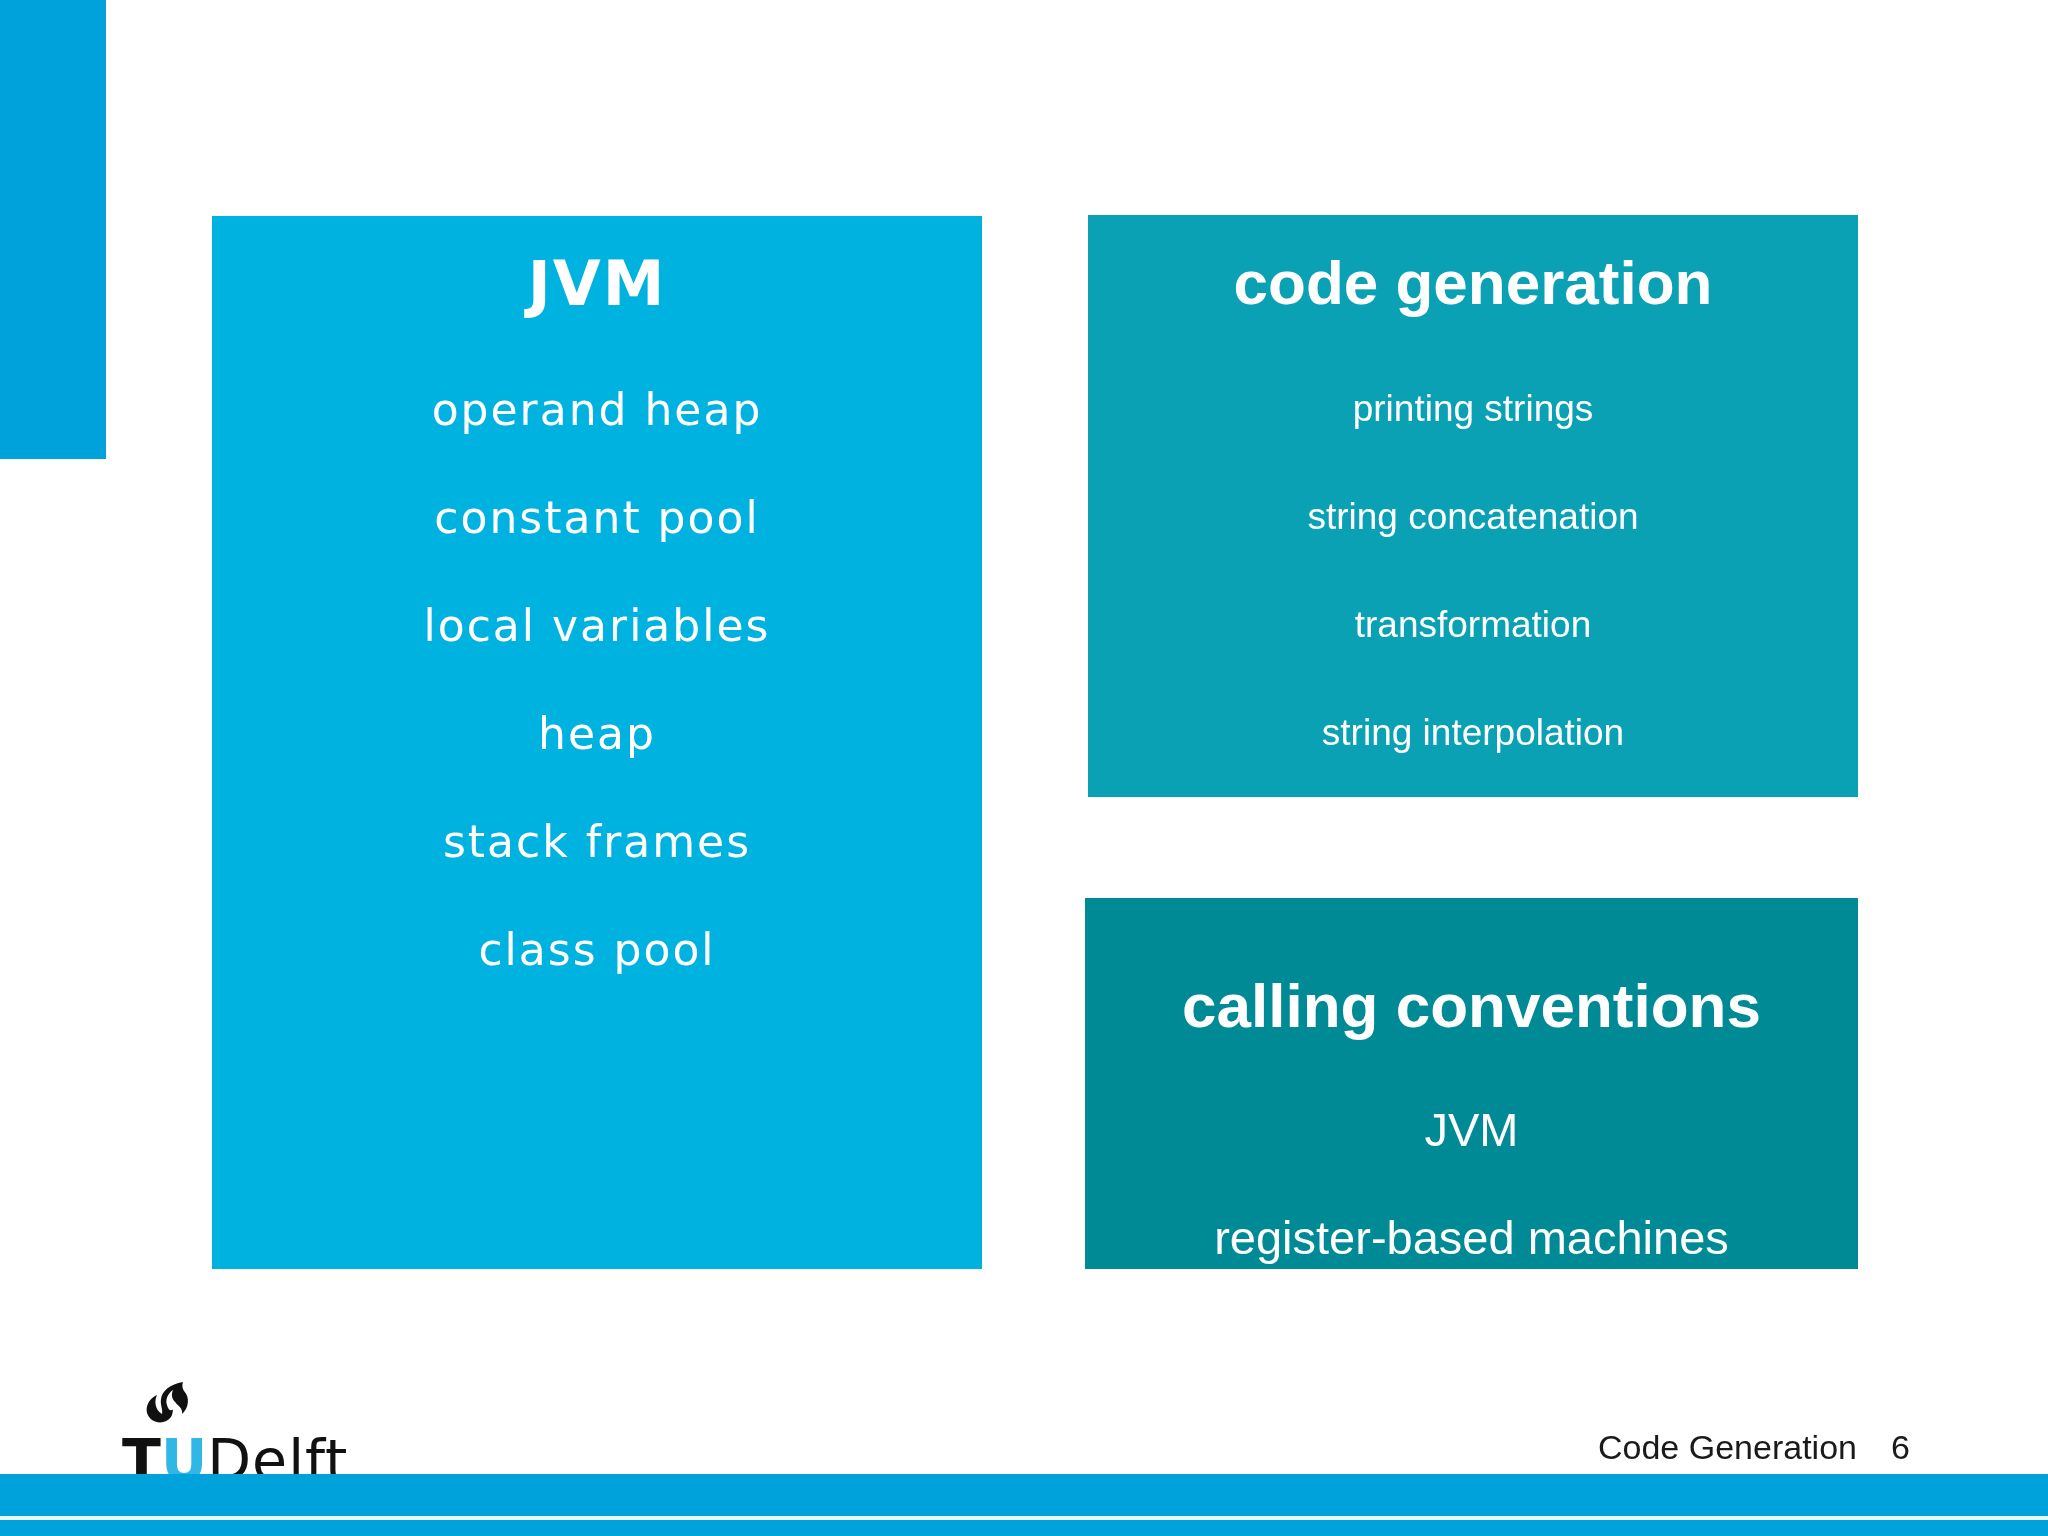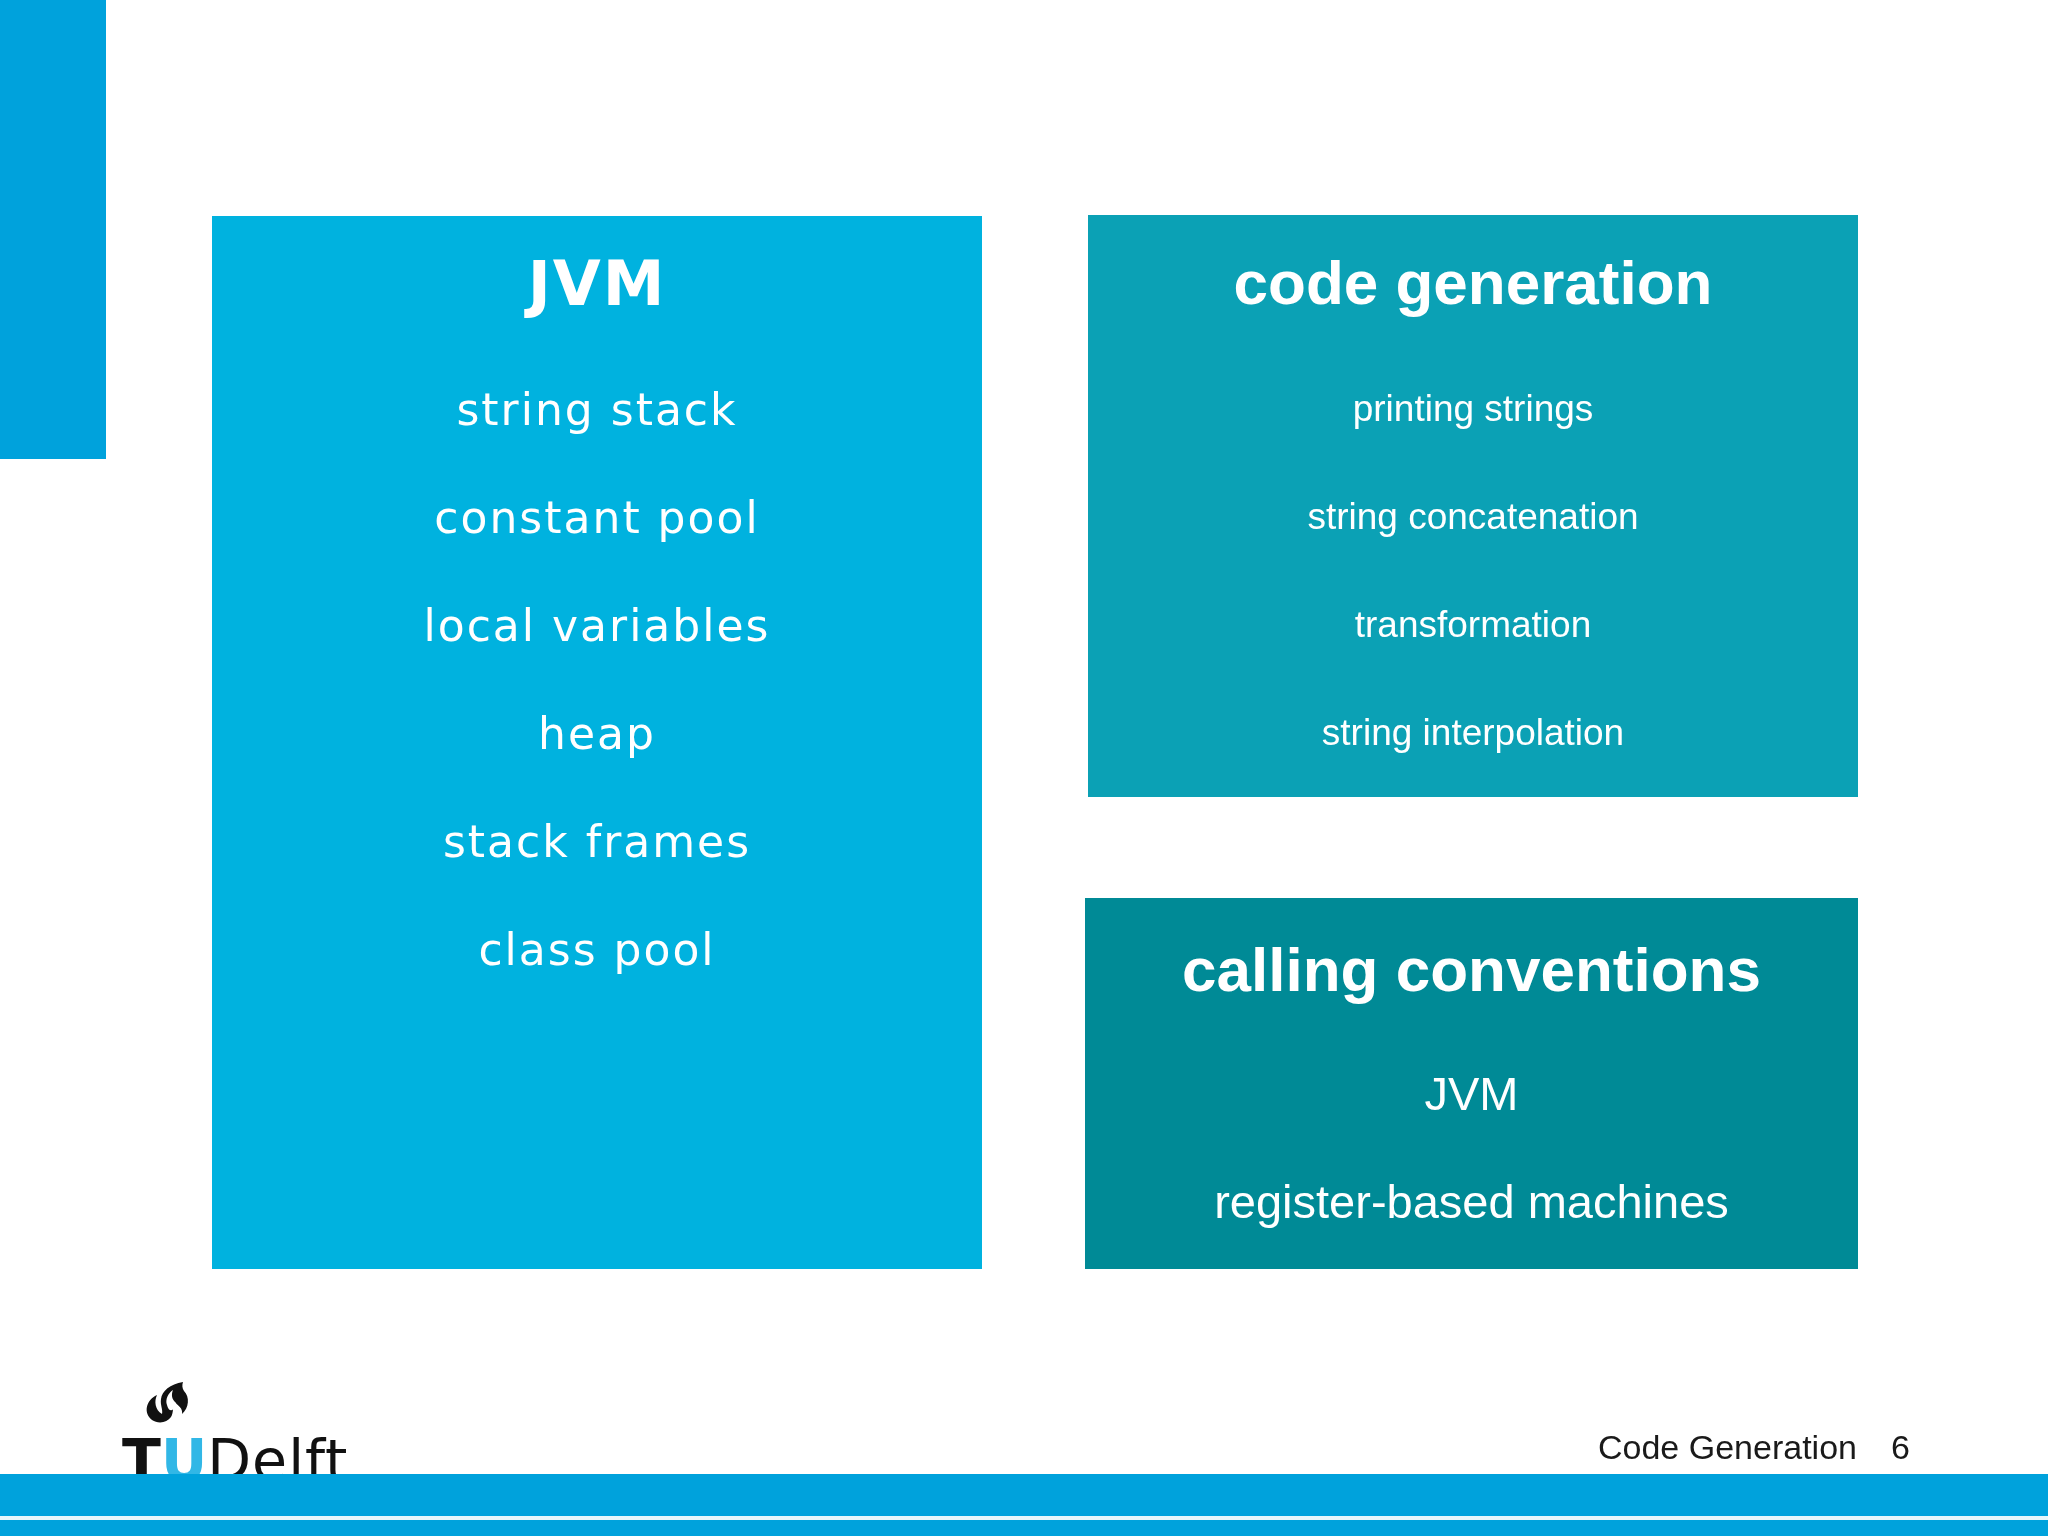--- a/index.html
+++ b/index.html
@@ -24,21 +24,21 @@
   .box-jvm h2{padding-top:28px;letter-spacing:2px;}
   .box-jvm ul{margin-top:32px;font-size:44px;letter-spacing:2px;}
 
   .box-codegen{left:1088px;top:215px;width:770px;height:582px;background:var(--codegen-box,#0BA1B5);
            font-family:"Liberation Sans",sans-serif;}
   .box-codegen h2{padding-top:28px;}
   .box-codegen ul{margin-top:32px;font-size:37px;}
 
   .box-calling{left:1085px;top:898px;width:773px;height:371px;background:var(--calling-box,#008A96);
            font-family:"Liberation Sans",sans-serif;}
-  .box-calling h2{padding-top:32px;}
+  .box-calling h2{padding-top:32px;margin-top:36px;}
   .box-calling ul{margin-top:30px;font-size:47px;}
 
   .logo{position:absolute;left:122px;top:1383px;width:260px;height:84px;}
   .flame{position:absolute;left:12px;top:-2px;width:64px;height:44px;}
   .logo-text{position:absolute;left:0;top:28px;white-space:nowrap;font-size:57px;line-height:57px;margin-top:21px;}
   .logo-t{font-weight:bold;color:#111;font-family:"DejaVu Sans",sans-serif;}
   .logo-u{font-weight:bold;color:var(--logo-u,#31B7E6);font-family:"DejaVu Sans",sans-serif;}
   .logo-rest{color:#111;font-family:"DejaVu Sans",sans-serif;font-weight:normal;letter-spacing:1px;}
 
   .footer-caption{position:absolute;left:1598px;top:1428px;width:312px;display:flex;
@@ -51,21 +51,21 @@
 </head>
 <body>
 
 <div class="slide">
 
   <div class="accent-bar"></div>
 
   <section class="box box-jvm">
     <h2>JVM</h2>
     <ul>
-        <li>string stack</li>
+        <li>operand heap</li>
         <li>constant pool</li>
         <li>local variables</li>
         <li>heap</li>
         <li>stack frames</li>
         <li>class pool</li>
       </ul>
   </section>
 
   <section class="box box-codegen">
     <h2>code generation</h2>

